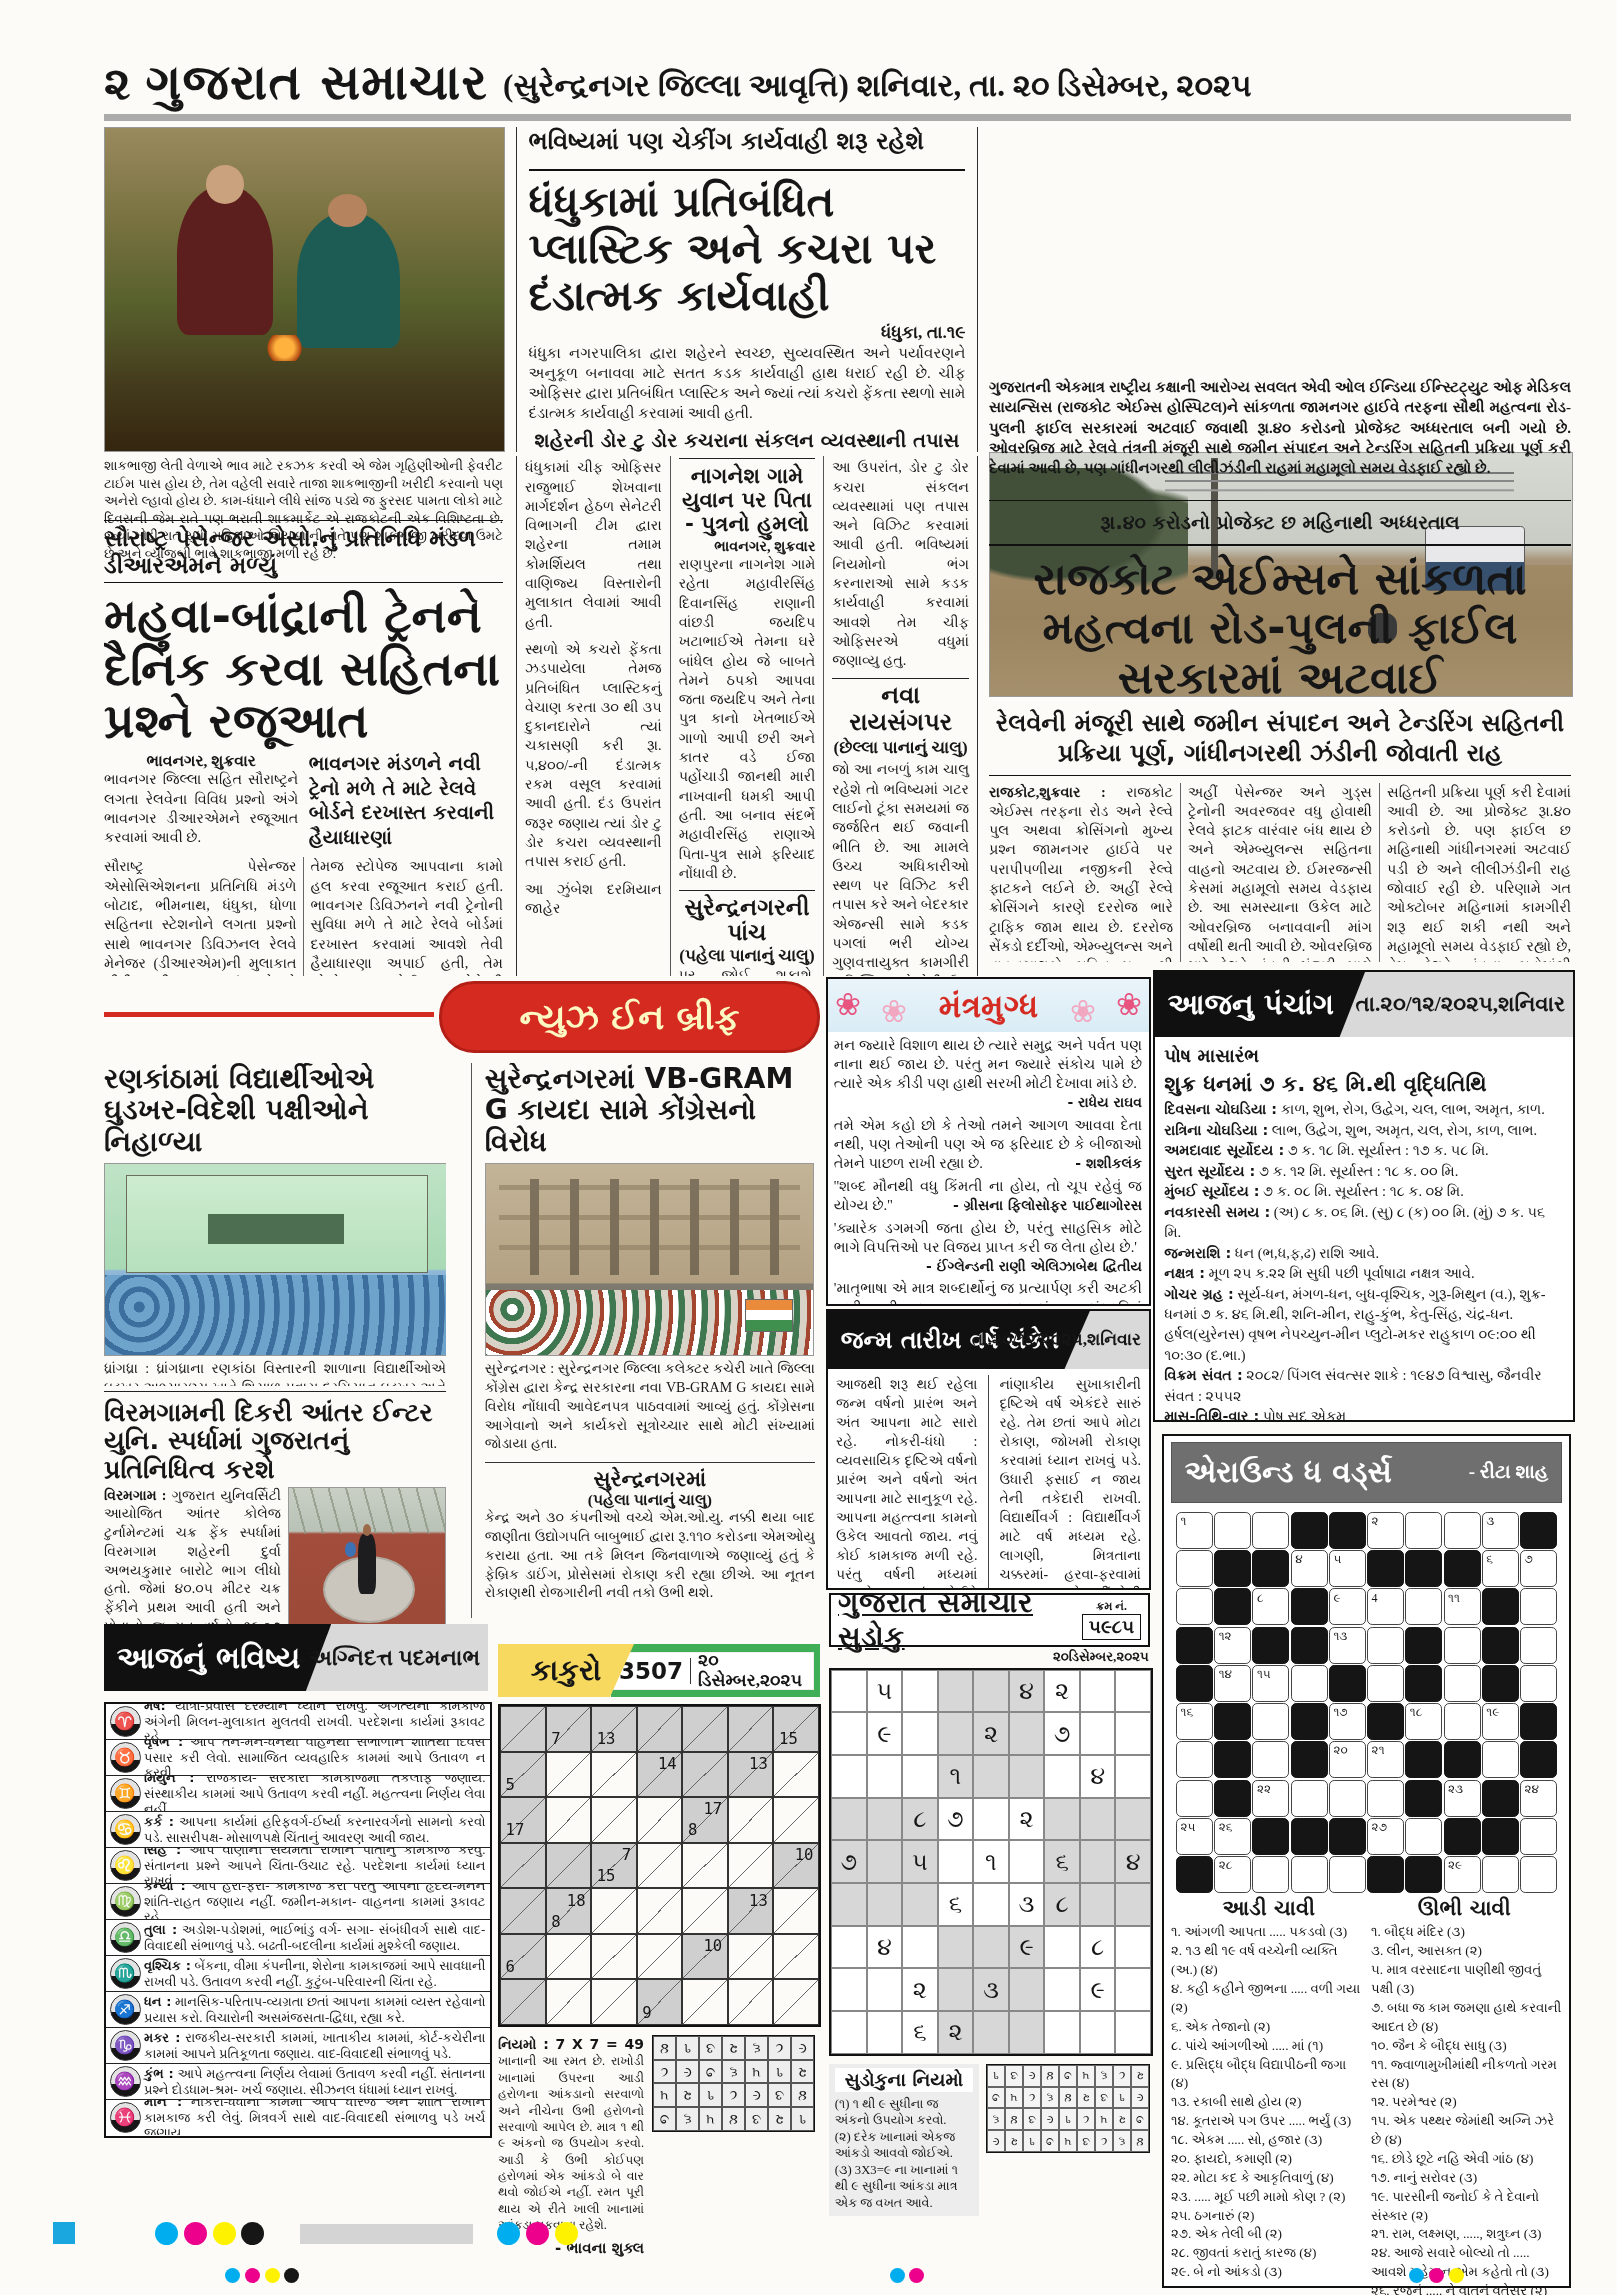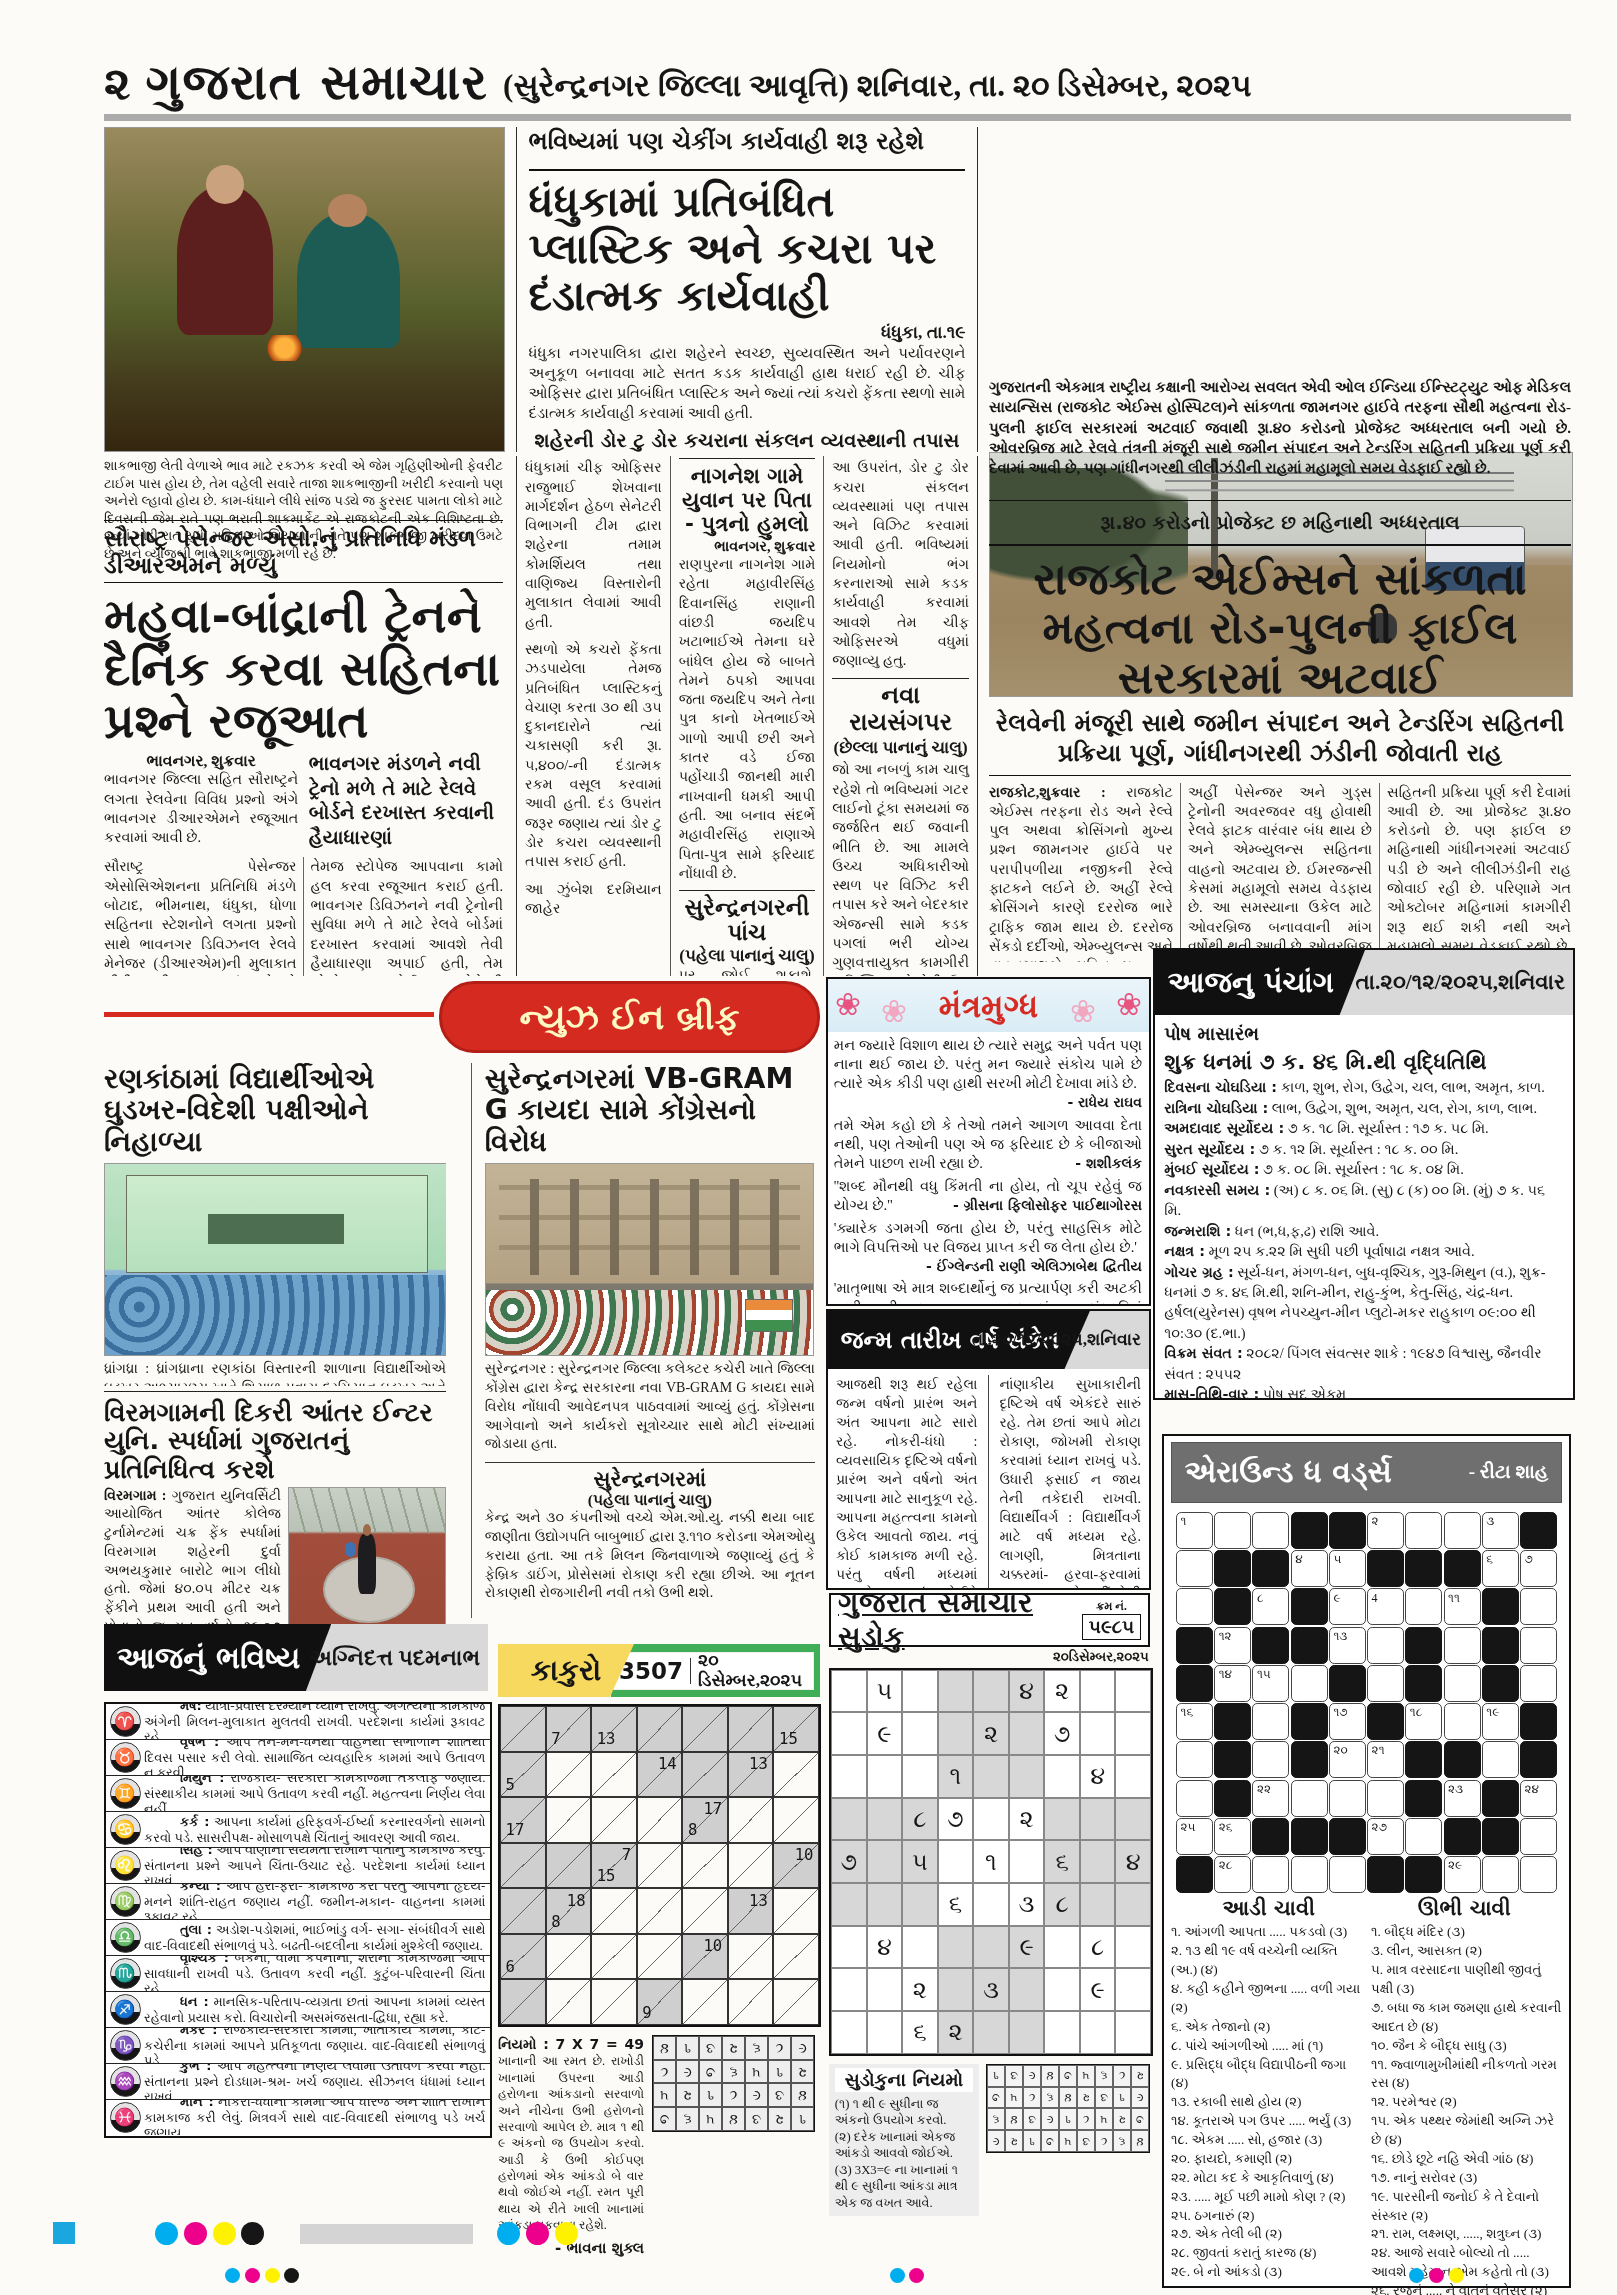--- a/index.html
+++ b/index.html
@@ -80,40 +80,40 @@
   .mq .dot{flex:0 0 12.7px;height:12.7px;border-radius:50%;background:#111;margin-top:5.8px;}
   .mq .t{font-size:14.7px;line-height:1.3;text-align:justify;flex:1;}
   .mq .a{font-weight:bold;float:right;font-family:"DejaVu Sans",sans-serif;font-size:14px;}
   
   .tabhead{position:relative;height:65px;background:#d9d9d9;}
   .tabhead .blk{position:absolute;left:0;top:0;height:100%;background:#101010;color:#fff;display:flex;align-items:center;
      padding:0 31px 0 12.7px;font-size:29px;font-weight:900;font-family:"DejaVu Sans",sans-serif;
      clip-path:polygon(0 0,100% 0,calc(100% - 25.4px) 100%,0 100%);}
   .tabhead .rt{position:absolute;right:8px;top:0;height:100%;display:flex;align-items:center;font-size:21.4px;font-weight:bold;}
   
-  #panchang{left:1153px;top:948px;width:418px;height:448px;border:2.3px solid #111;background:#fff;}
+  #panchang{left:1153px;top:970px;width:418px;height:448px;border:2.3px solid #111;background:#fff;}
   #panchang .in{padding:5.8px 9.2px;}
   .pl{font-size:14.4px;line-height:1.42;}
   .pl b{font-family:"DejaVu Sans",sans-serif;}
   .pl.big{font-size:18.5px;font-weight:900;font-family:"DejaVu Sans",sans-serif;}
   
   #janma{left:826px;top:1309px;width:321px;height:277px;border:2.3px solid #111;background:#fff;}
   #janma .cols{display:flex;padding:5.8px 8px;gap:10.4px;}
   #janma .cols .c{flex:1;font-size:14px;line-height:1.36;text-align:justify;}
   #janma .divv{width:1.2px;background:#444;}
   
   #horoscope-head{left:104px;top:1624px;width:384px;}
   #horoscope{left:104px;top:1702px;width:384px;height:432px;border:2.9px solid #111;background:#fff;}
   .hrow{display:flex;align-items:center;border-bottom:1.2px solid #222;height:35px;overflow:hidden;}
   .hrow:last-child{border-bottom:none;}
   .hicon{flex:0 0 38px;display:flex;align-items:center;justify-content:center;}
   .hicon .c{width:29px;height:29px;border-radius:50%;background:linear-gradient(180deg,#e3e3e3 0 58%,#161616 58%);
      border:1.2px solid #333;display:flex;align-items:center;justify-content:center;font-size:17.3px;color:#111;}
   .htxt{font-size:13px;line-height:1.22;padding-right:4.6px;text-align:justify;}
-  .htxt b{font-family:"DejaVu Sans",sans-serif;margin-left:36px;}
+  .htxt b{font-family:"DejaVu Sans",sans-serif;}
   
   #kakuro{left:498px;top:1644px;width:322px;height:640px;}
   #kakuro .hd{display:flex;height:53px;}
   #kakuro .ytab{width:136px;background:#f6d95e;display:flex;align-items:center;justify-content:center;
      font-size:29px;font-weight:900;font-family:"DejaVu Sans",sans-serif;
      clip-path:polygon(0 0,100% 0,calc(100% - 24px) 100%,0 100%);}
   #kakuro .grn{flex:1;background:#3fae57;display:flex;align-items:center;justify-content:flex-end;margin-left:-23px;}
   #kakuro .numbox{background:#fff;border:1.7px solid #eee;margin-right:5.8px;display:flex;align-items:center;height:36px;}
   #kakuro .numbox .n{font-family:"DejaVu Sans",sans-serif;font-weight:900;font-size:23px;padding:0 7px;border-right:1.2px solid #333;}
   #kakuro .numbox .d{font-size:17.3px;font-weight:bold;padding:0 7px;}

